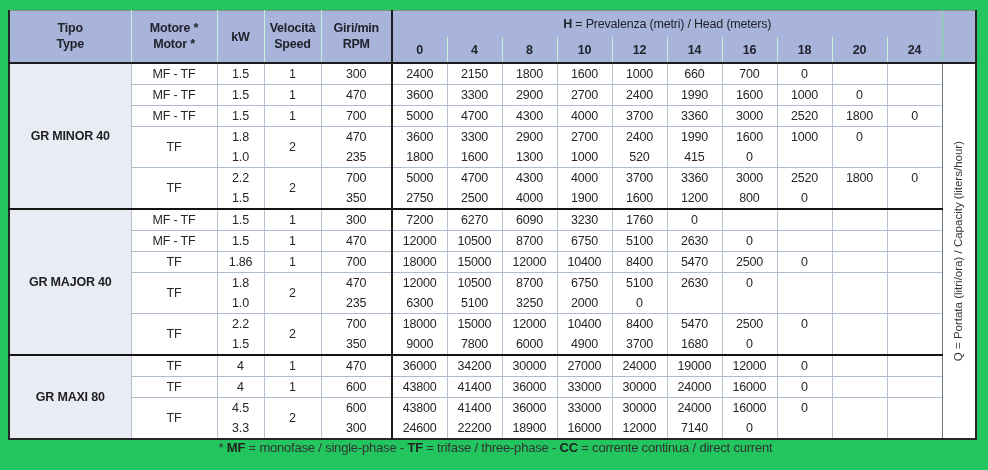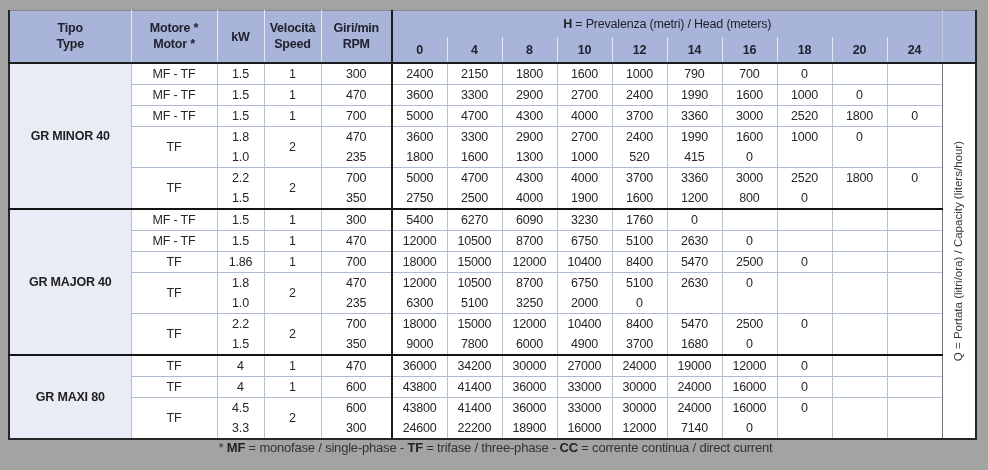--- a/index.html
+++ b/index.html
@@ -1,16 +1,16 @@
 <!DOCTYPE html>
 <html><head>
 <meta charset="utf-8">
 <style>
   html,body{margin:0;padding:0;background:#fff;font-family:"Liberation Sans",sans-serif;}
-  .page{position:relative;width:988px;height:470px;background:#a3a3a3;overflow:hidden;}
+  .page{position:relative;width:988px;height:470px;background:#22c55e;overflow:hidden;}
   .table-wrap{position:absolute;left:8px;top:10px;}
   table{border-collapse:collapse;table-layout:fixed;width:967px;
         border:2px solid #262626;border-top:1px solid #8a8a8a;}
   th,td{padding:0;margin:0;text-align:center;vertical-align:middle;
         letter-spacing:-0.2px;overflow:hidden;}
   
   thead th{background:#a9b4da;color:#20222c;font-size:12.5px;font-weight:700;
            border-left:1px solid rgba(255,255,255,0.75);}
   thead tr:first-child th:first-child{border-left:none;}
   thead .two-line{line-height:1.25;}
@@ -100,21 +100,21 @@
             <td class="cell-tipo" rowspan="7">GR MINOR 40</td>
             <td class="cell-motor" rowspan="1">MF - TF</td>
             <td class="cell-kw">1.5</td>
             <td class="cell-speed" rowspan="1">1</td>
             <td class="cell-rpm">300</td>
             <td class="cell-h cell-h-first">2400</td>
             <td class="cell-h">2150</td>
             <td class="cell-h">1800</td>
             <td class="cell-h">1600</td>
             <td class="cell-h">1000</td>
-            <td class="cell-h">790</td>
+            <td class="cell-h">660</td>
             <td class="cell-h">700</td>
             <td class="cell-h">0</td>
             <td class="cell-h"></td>
             <td class="cell-h"></td>
             <td class="cell-q" rowspan="18">
               <div class="vtext">Q = Portata (litri/ora) / Capacity (liters/hour)</div>
             </td>
           </tr>
           <tr class="row-block-start">
             <td class="cell-motor" rowspan="1">MF - TF</td>
@@ -207,21 +207,21 @@
             <td class="cell-h">0</td>
             <td class="cell-h"></td>
             <td class="cell-h"></td>
           </tr>
           <tr class="row-section-start">
             <td class="cell-tipo" rowspan="7">GR MAJOR 40</td>
             <td class="cell-motor" rowspan="1">MF - TF</td>
             <td class="cell-kw">1.5</td>
             <td class="cell-speed" rowspan="1">1</td>
             <td class="cell-rpm">300</td>
-            <td class="cell-h cell-h-first">5400</td>
+            <td class="cell-h cell-h-first">7200</td>
             <td class="cell-h">6270</td>
             <td class="cell-h">6090</td>
             <td class="cell-h">3230</td>
             <td class="cell-h">1760</td>
             <td class="cell-h">0</td>
             <td class="cell-h"></td>
             <td class="cell-h"></td>
             <td class="cell-h"></td>
             <td class="cell-h"></td>
           </tr>

